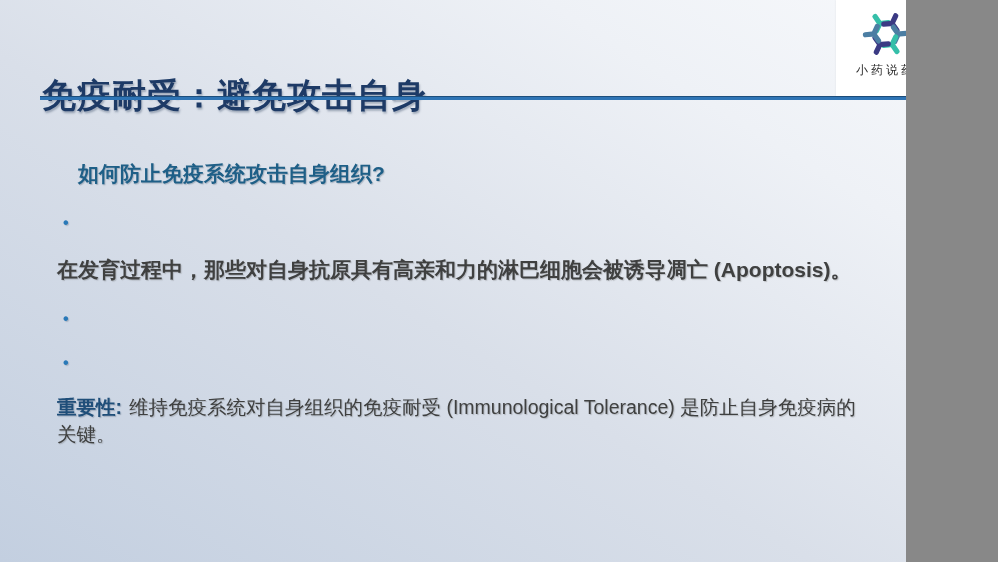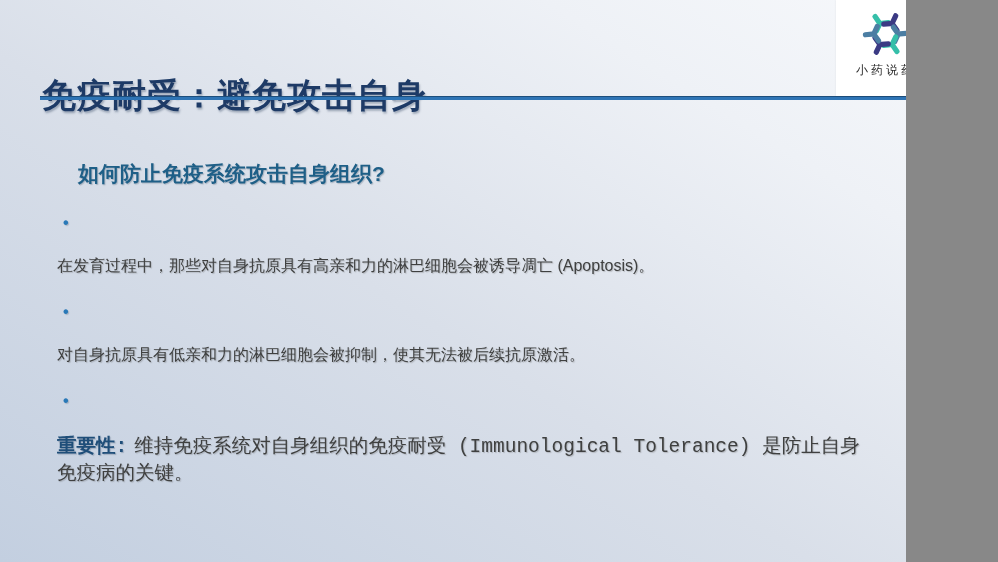--- a/index.html
+++ b/index.html
@@ -51,28 +51,27 @@
     margin-top:26px;
     font-size:20px;font-weight:700;color:#2979b8;
     text-shadow:1px 1px 1px rgba(60,80,100,.28);
   }
   .bullet-dot{
     width:28px;flex:0 0 28px;padding-left:6px;
     font-size:16px;color:#2979b8;
   }
   .para{
     margin:24px 0 0 0;
-    font-size:16px;font-weight:400;color:#3f4040;
+    font-size:21px;font-weight:700;color:#3f4040;
     text-shadow:1px 1px 1px rgba(90,90,90,.30);
   }
   .importance{
     margin:22px 0 0 0;
     font-size:19.5px;color:#3f4040;
     text-shadow:1px 1px 1px rgba(90,90,90,.30);
-    font-family:Liberation Mono, monospace;
   }
   .importance .imp-label{
     font-weight:800;color:#1f4e79;margin-right:7px;
     text-shadow:1px 1px 1px rgba(50,70,95,.30);
   }
 </style>
 </head>
 <body>
 
 <div class="slide">
@@ -106,21 +105,20 @@
     <div class="bullet-row">
       <span class="bullet-dot">•</span>
     </div>
 
     <p class="para">在发育过程中，那些对自身抗原具有高亲和力的淋巴细胞会被诱导凋亡 (Apoptosis)。</p>
 
     <div class="bullet-row">
       <span class="bullet-dot">•</span>
     </div>
 
-    <p class="para">对自身抗原具有低亲和力的淋巴细胞会被抑制，使其无法被后续抗原激活。</p>
 
     <div class="bullet-row">
       <span class="bullet-dot">•</span>
     </div>
 
     <p class="importance">
       <span class="imp-label">重要性:</span><span>维持免疫系统对自身组织的免疫耐受 (Immunological Tolerance) 是防止自身免疫病的关键。</span>
     </p>
 
   </div>

